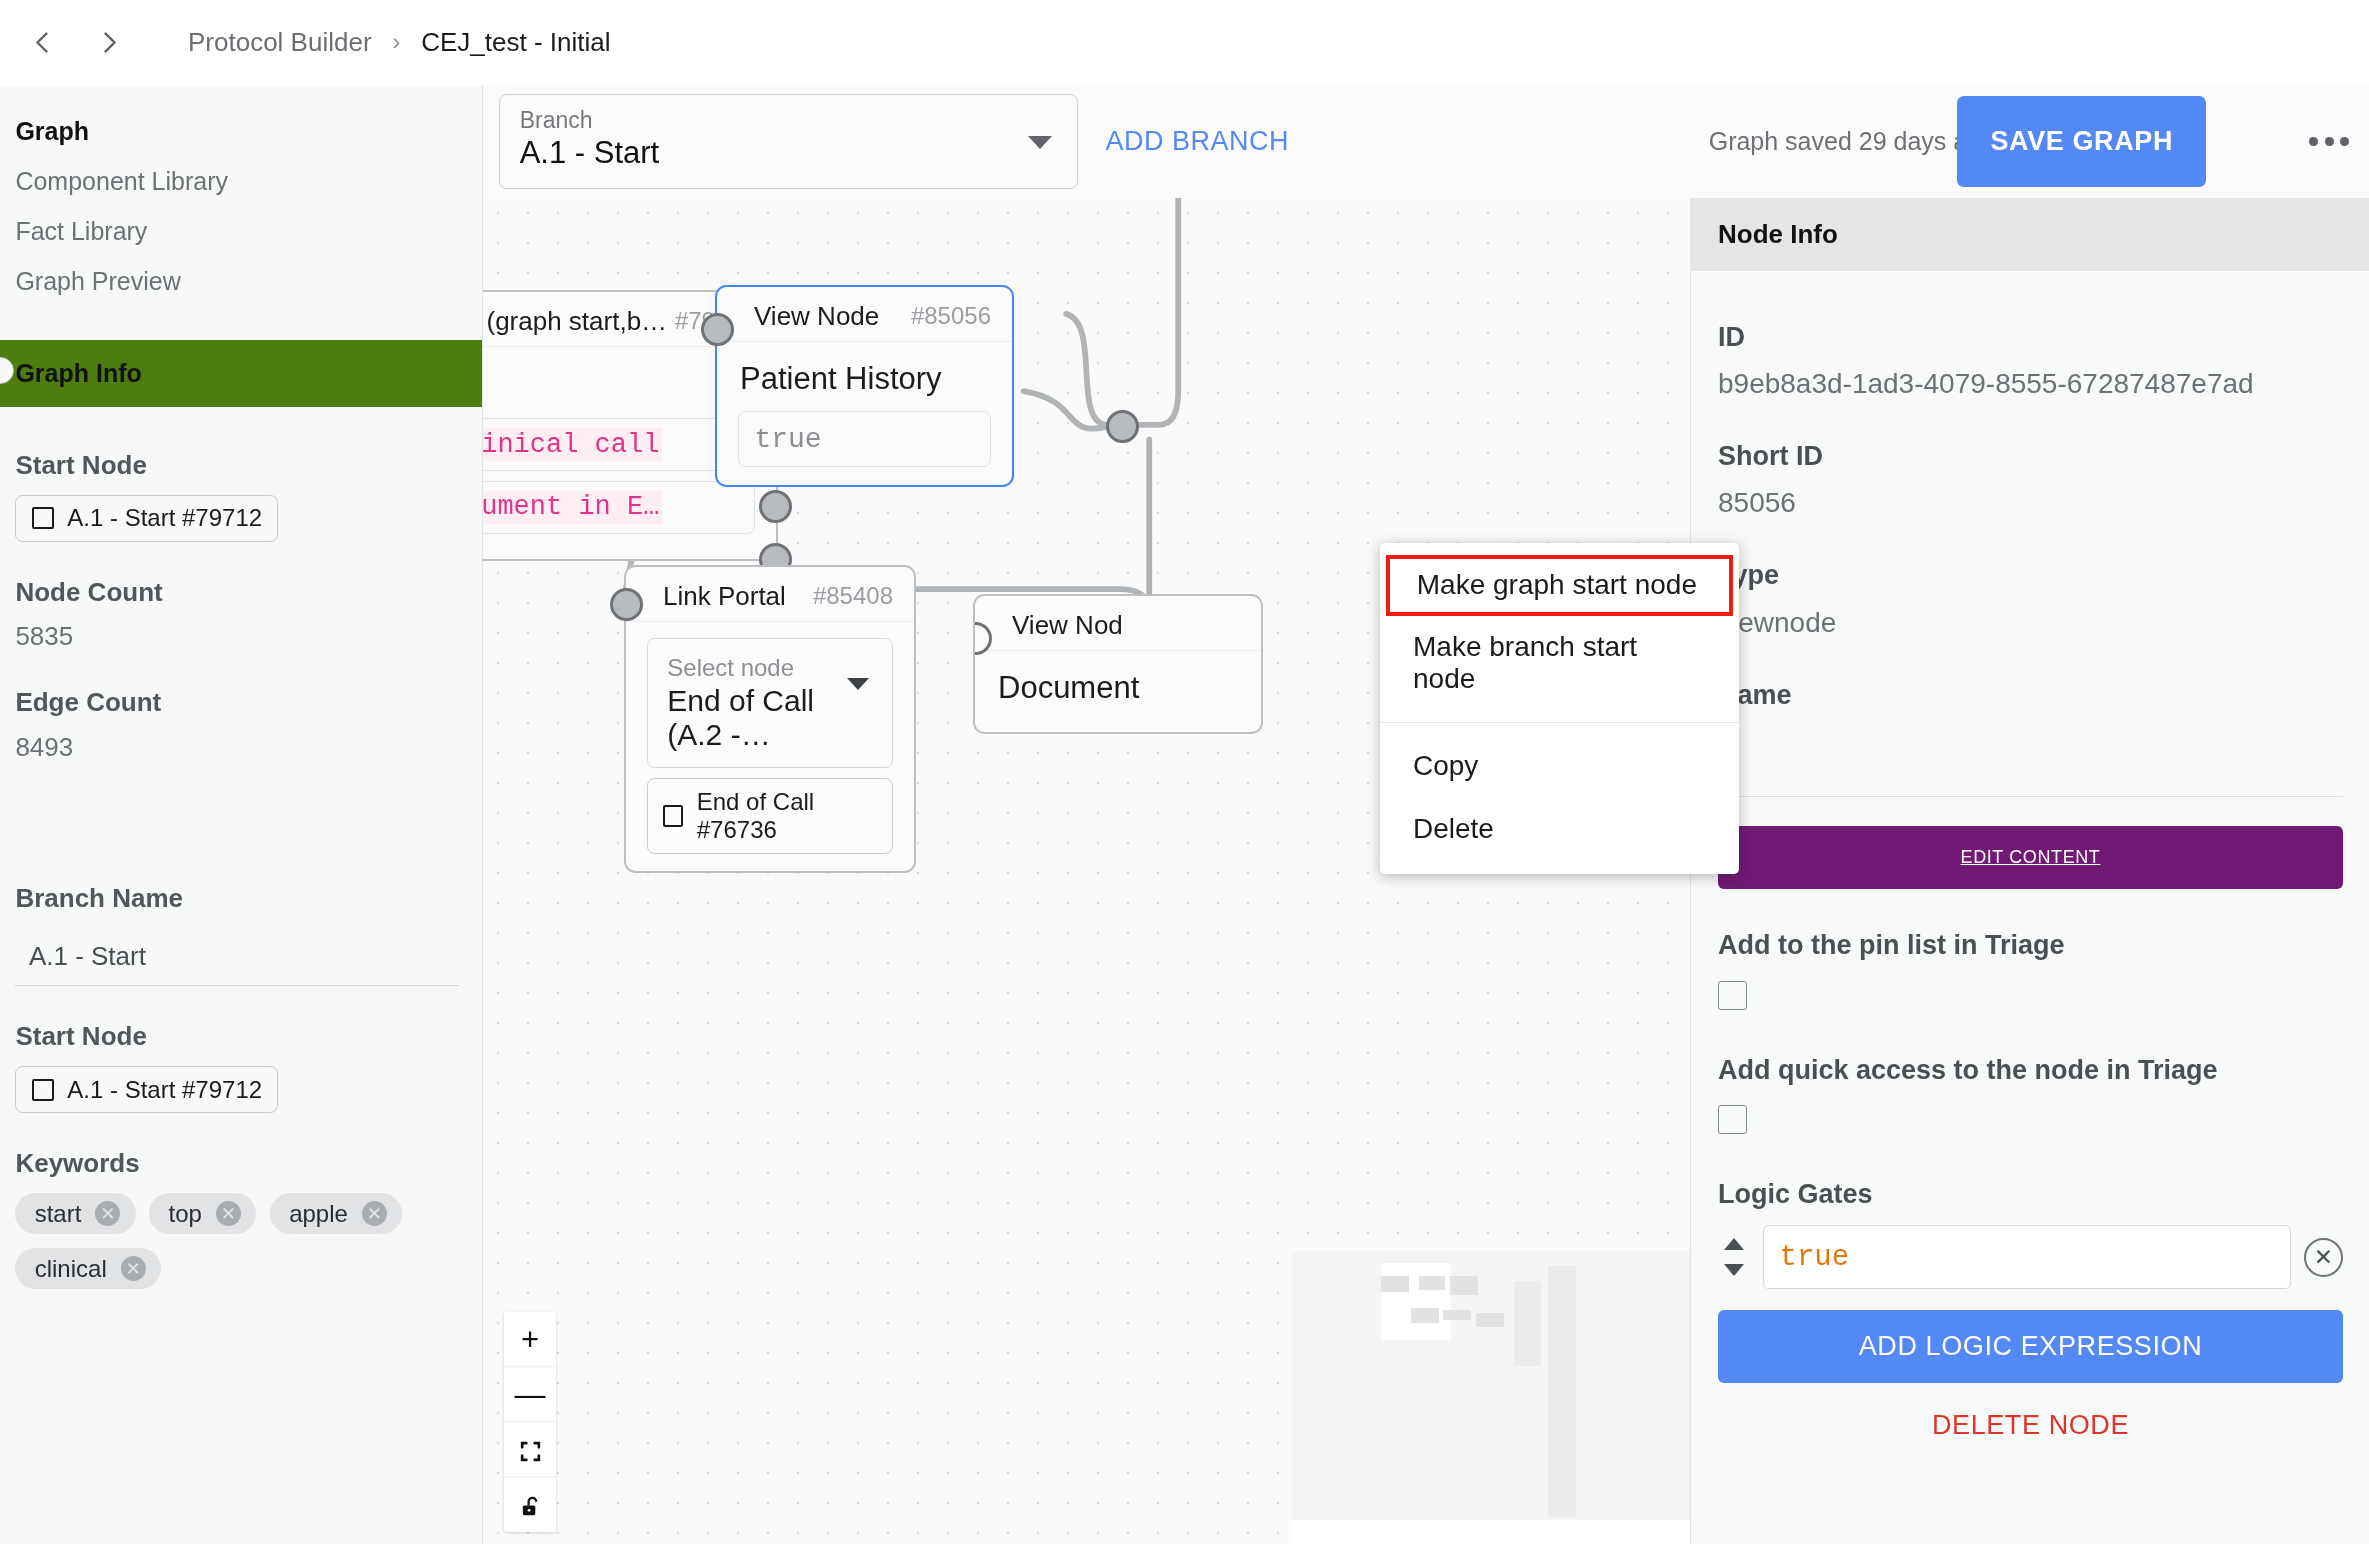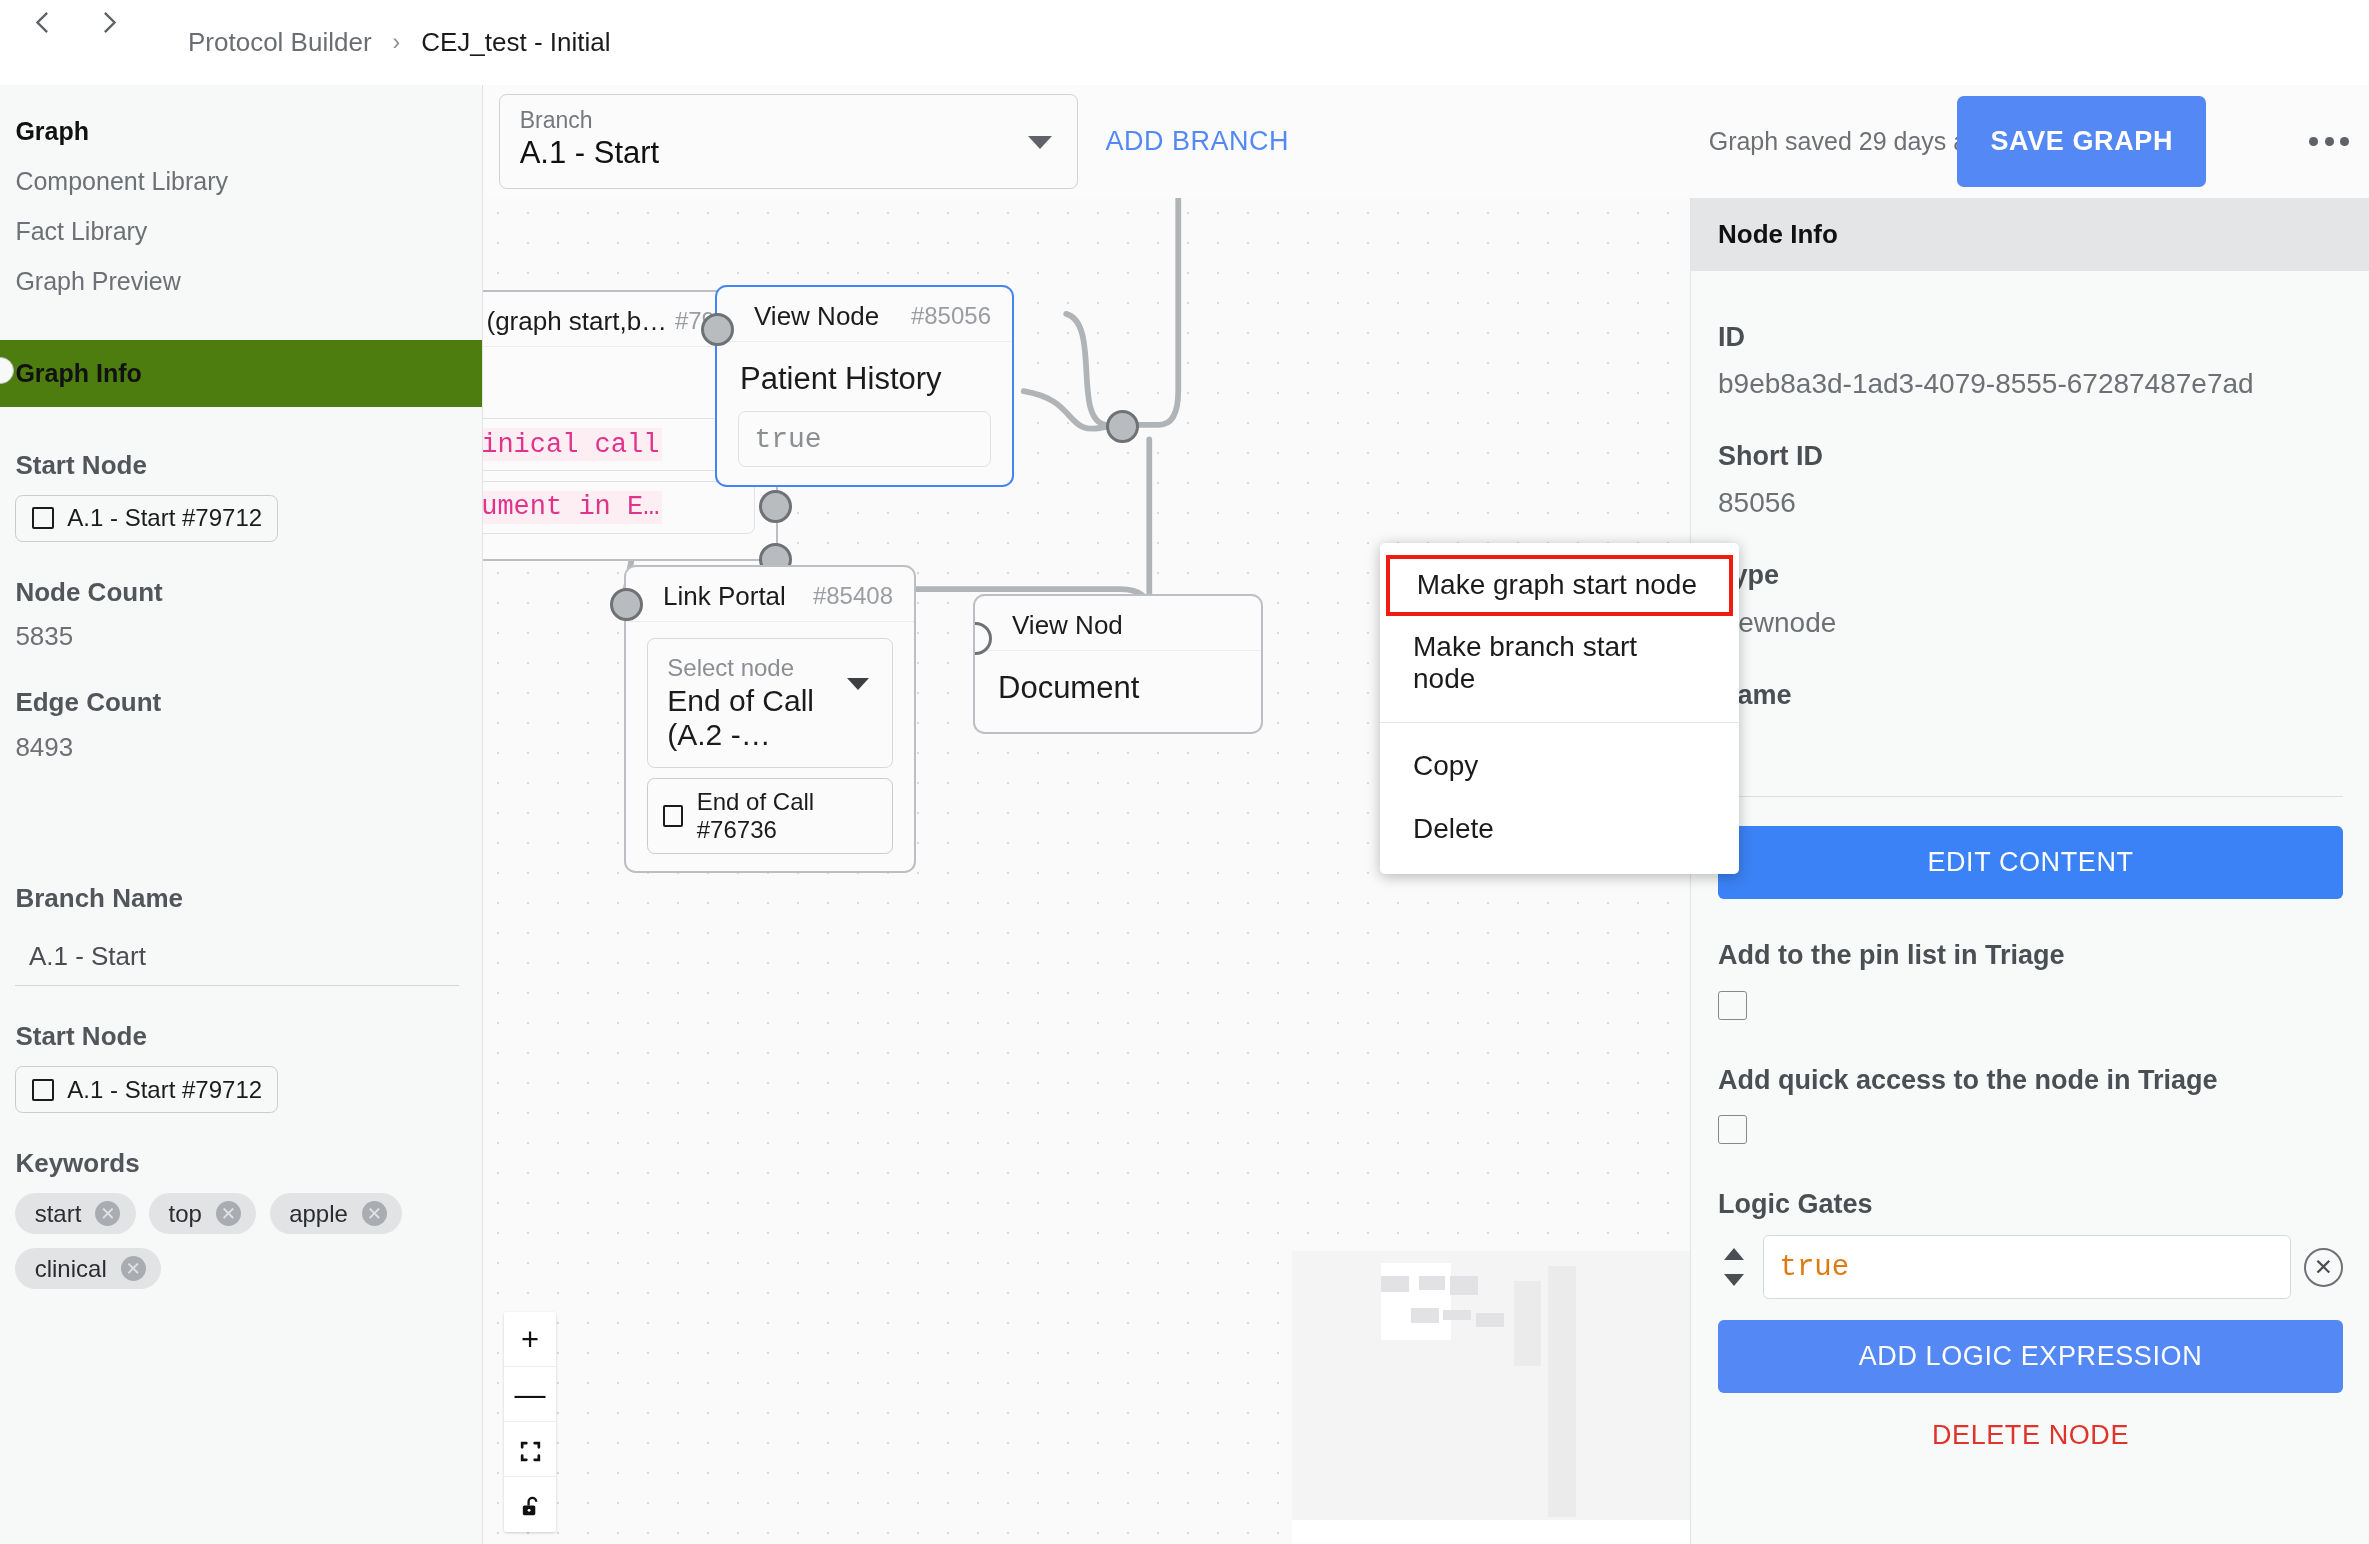--- a/index.html
+++ b/index.html
@@ -7,21 +7,21 @@
     width: 2369px; height: 1545px;
     font-family: "Liberation Sans", sans-serif;
     background: #ffffff;
     overflow: hidden;
   }
   #app { position: relative; width: 2369px; height: 1545px; }
 
   
   .topbar {
     position: absolute; top: 0; left: 0; width: 1908px; height: 85px;
-    background: #ffffff; display: flex; 
+    background: #ffffff; display: flex; align-items: center;
   }
   .nav-arrow {
     width: 44px; height: 44px; margin-left: 21px;
     display: flex; align-items: center; justify-content: center;
     color: #5f6368; cursor: pointer;
   }
   .nav-arrow svg { width: 29px; height: 29px; }
   .breadcrumb { display: flex; align-items: center; margin-left: 58px; }
   .crumb { font-size: 26px; color: #6b6e72; }
   .crumb.current { color: #1b1b1b; }
@@ -228,24 +228,25 @@
     font-size: 27px; font-weight: bold; color: #4b4f54;
     margin-top: 41px; margin-bottom: 15.4px;
   }
   .rp-value { font-size: 28px; color: #6d7074; word-break: break-all; }
   .rp-input {
     border: none; border-bottom: 1px solid #dcdde0; background: transparent;
     width: 100%; height: 71px; font-size: 27px; color: #3c4043;
     font-family: "Liberation Sans", sans-serif; outline: none;
   }
   .btn-grey {
-    width: 100%; background: #3b82f6; color: #fff; border: none;
-    border-radius: 5.8px; padding: 21px 0; font-size: 27px;
+    width: 100%; background: #701a75; color: #fff; border: none;
+    border-radius: 5.8px; padding: 21px 0; font-size: 18px;
     letter-spacing: 0.6px; margin-top: 29px; cursor: pointer;
     font-family: "Liberation Sans", sans-serif;
+    text-decoration: underline;
   }
   .cb-square {
     width: 29px; height: 29px; border: 1.9px solid #84878b; border-radius: 2.9px;
     display: inline-block; margin-top: 3.9px; cursor: pointer;
   }
   .logic-row { display: flex; align-items: center; gap: 13.5px; margin-top: 15.4px; }
   .spinner { display: flex; flex-direction: column; gap: 13.5px; padding: 0 5.8px; }
   .spinner i {
     width: 0; height: 0; border-left: 10.6px solid transparent;
     border-right: 10.6px solid transparent; display: block; cursor: pointer;

